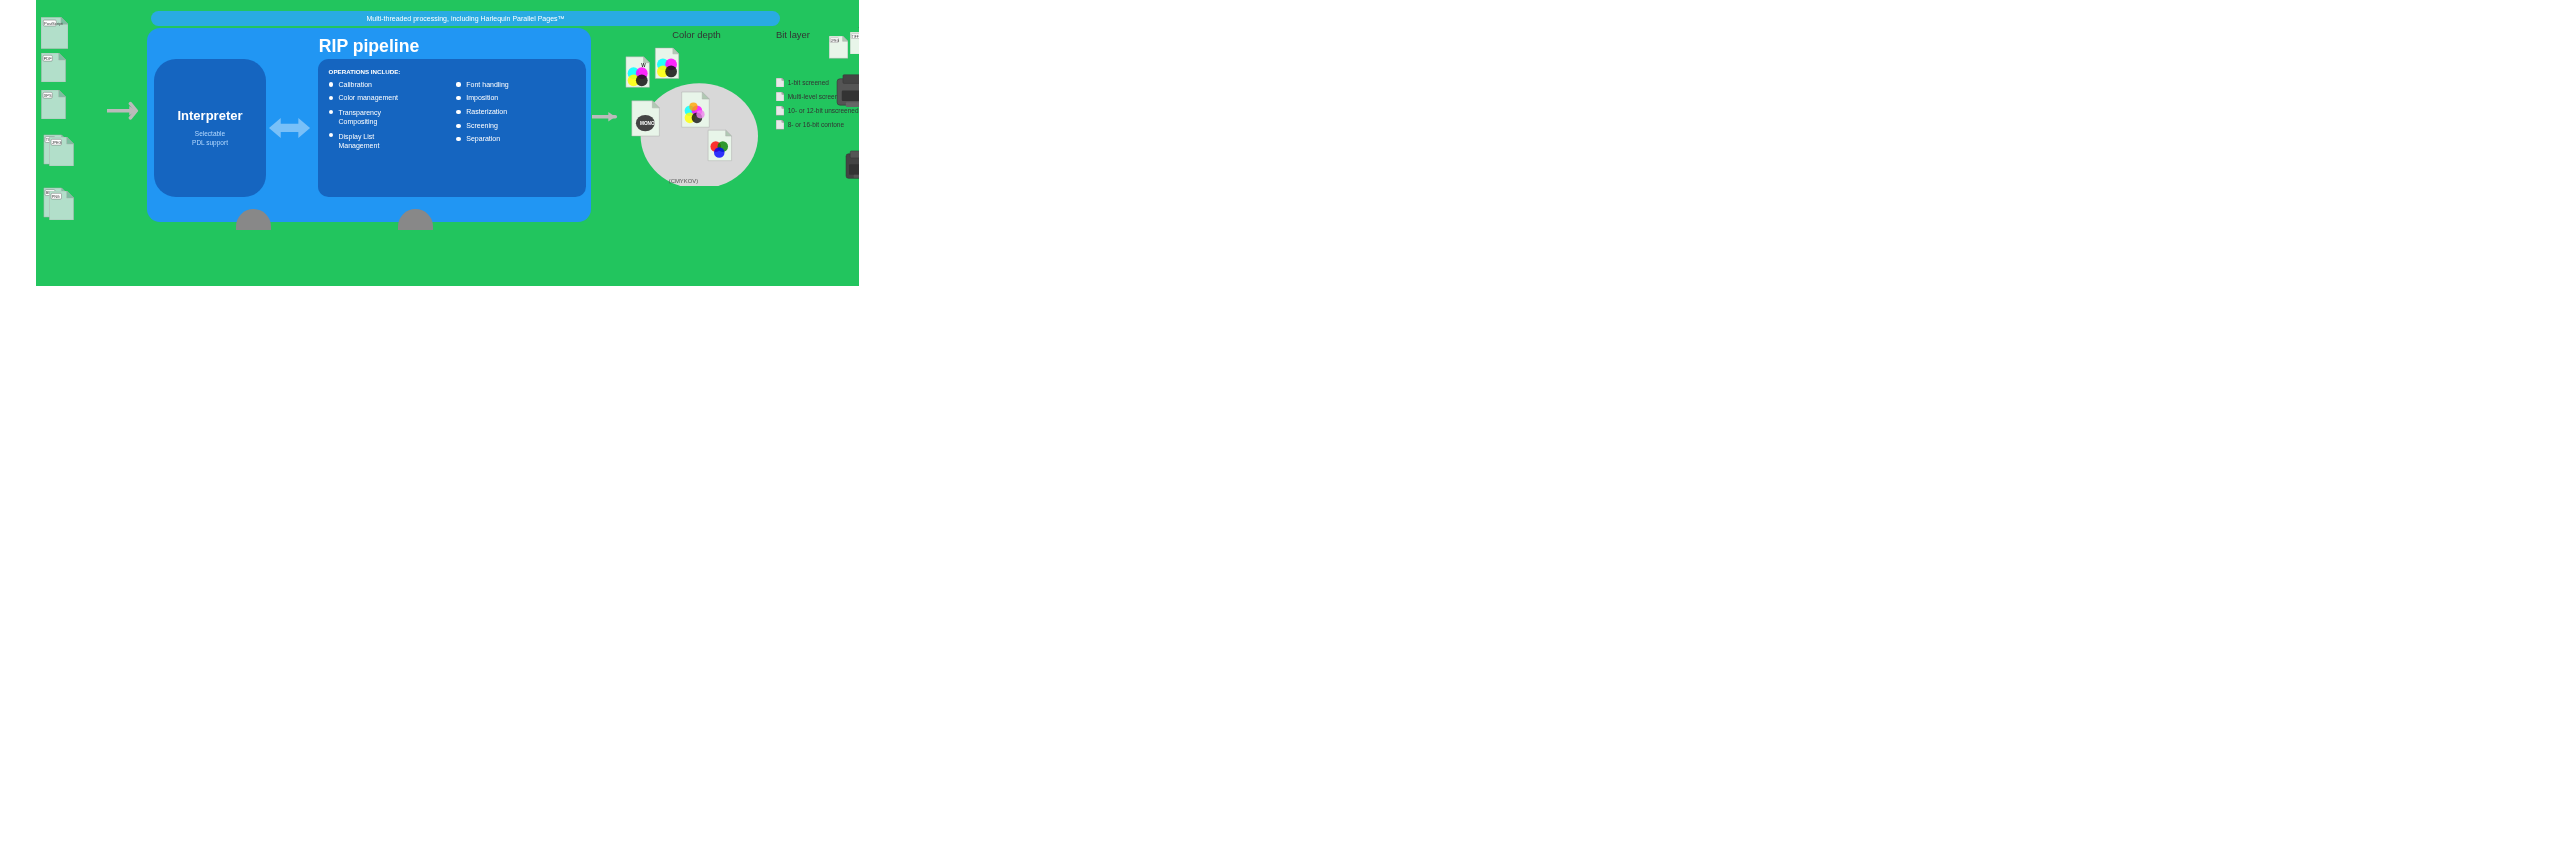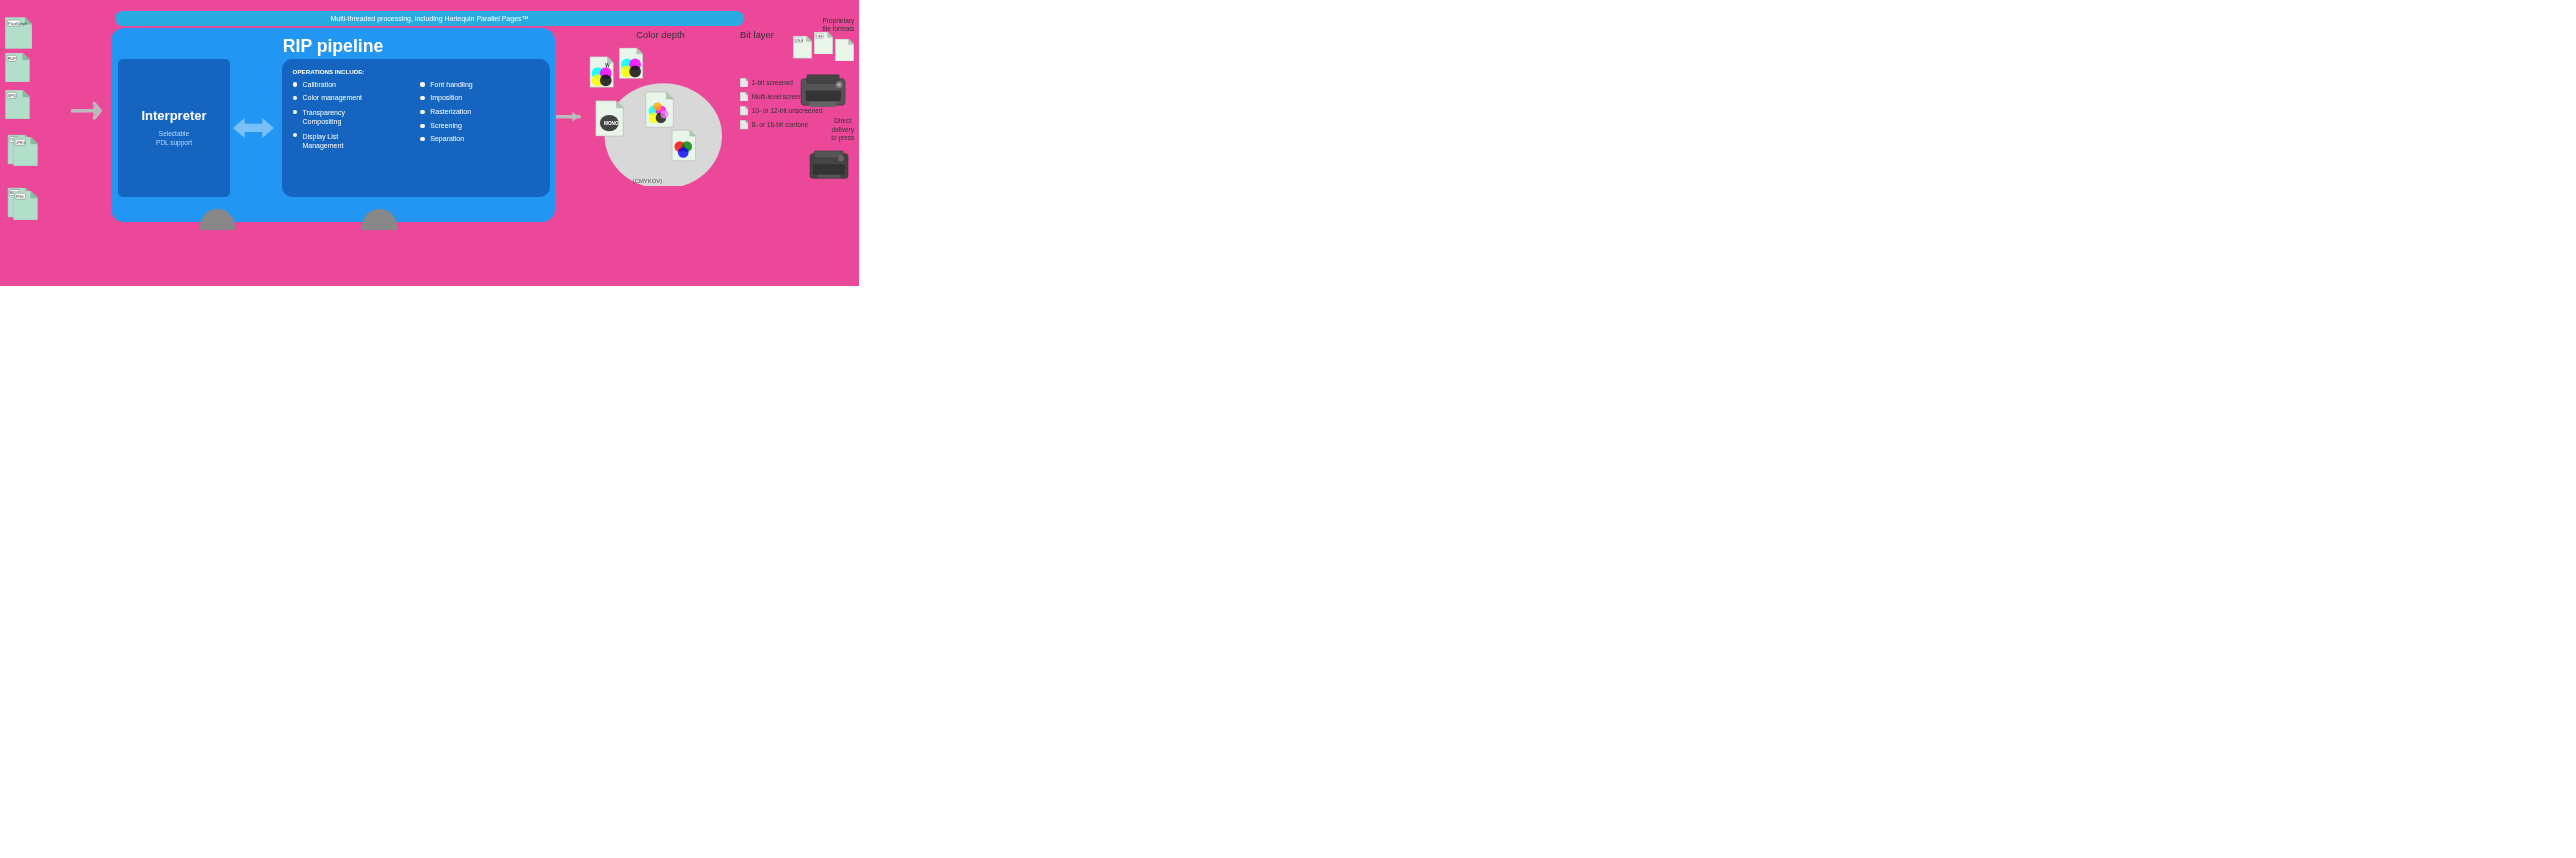--- a/index.html
+++ b/index.html
@@ -8,21 +8,22 @@
       font-family: Arial, Helvetica, sans-serif;
       width: 859px;
       height: 286px;
       overflow: hidden;
       position: relative;
     }
     .main-container {
       width: 859px;
       height: 286px;
       position: relative;
-      background: #ec4899;
+      background: #22c55e;
+      margin-left: 36px;
     }
 
     
     .top-banner {
       position: absolute;
       top: 10.6px;
       left: 115px;
       right: 115px;
       height: 15.3px;
       background: #29abe2;
@@ -153,21 +154,21 @@
     <svg width="41" height="23.5" viewBox="0 0 70 40">
       <path d="M0,20 L50,20 L40,8 M50,20 L40,32" stroke="#bbb" stroke-width="6" fill="none" stroke-linecap="round" stroke-linejoin="round"></path>
       <polygon points="50,20 38,12 38,28" fill="#bbb"></polygon>
     </svg>
   </div>
 
   <div style="position:absolute; top:28px; left:111px; width:444px; height:194px; background:#2196f3; border-radius:13px; z-index:1;">
 
     <div style="text-align:center; padding-top:8.2px; font-size:17.6px; font-weight:bold; color:white;">RIP pipeline</div>
 
-    <div style="position:absolute; top:31px; left:7px; width:112px; height:138px; background:#1565c0; border-radius:5px; display:flex; flex-direction:column; align-items:center; justify-content:center; padding:5.9px;">
+    <div style="position:absolute; top:31px; left:7px; width:112px; height:138px; background:#1565c0; border-radius:22px; display:flex; flex-direction:column; align-items:center; justify-content:center; padding:5.9px;">
       <div style="font-size:13px; font-weight:bold; color:white; text-align:center; line-height:1.1;">Interpreter</div>
       <div style="font-size:6.5px; color:#b3d9ff; text-align:center; margin-top:5.9px; line-height:1.4;">Selectable<br>PDL support</div>
     </div>
 
     <div style="position:absolute; top:87px; left:122px; z-index:5;">
       <svg width="44" height="26.5" viewBox="0 0 75 45">
         <path d="M0,22 L20,5 L20,15 L50,15 L50,5 L70,22 L50,39 L50,29 L20,29 L20,39 Z" fill="#90caf9" opacity="0.8"></path>
       </svg>
     </div>
 

